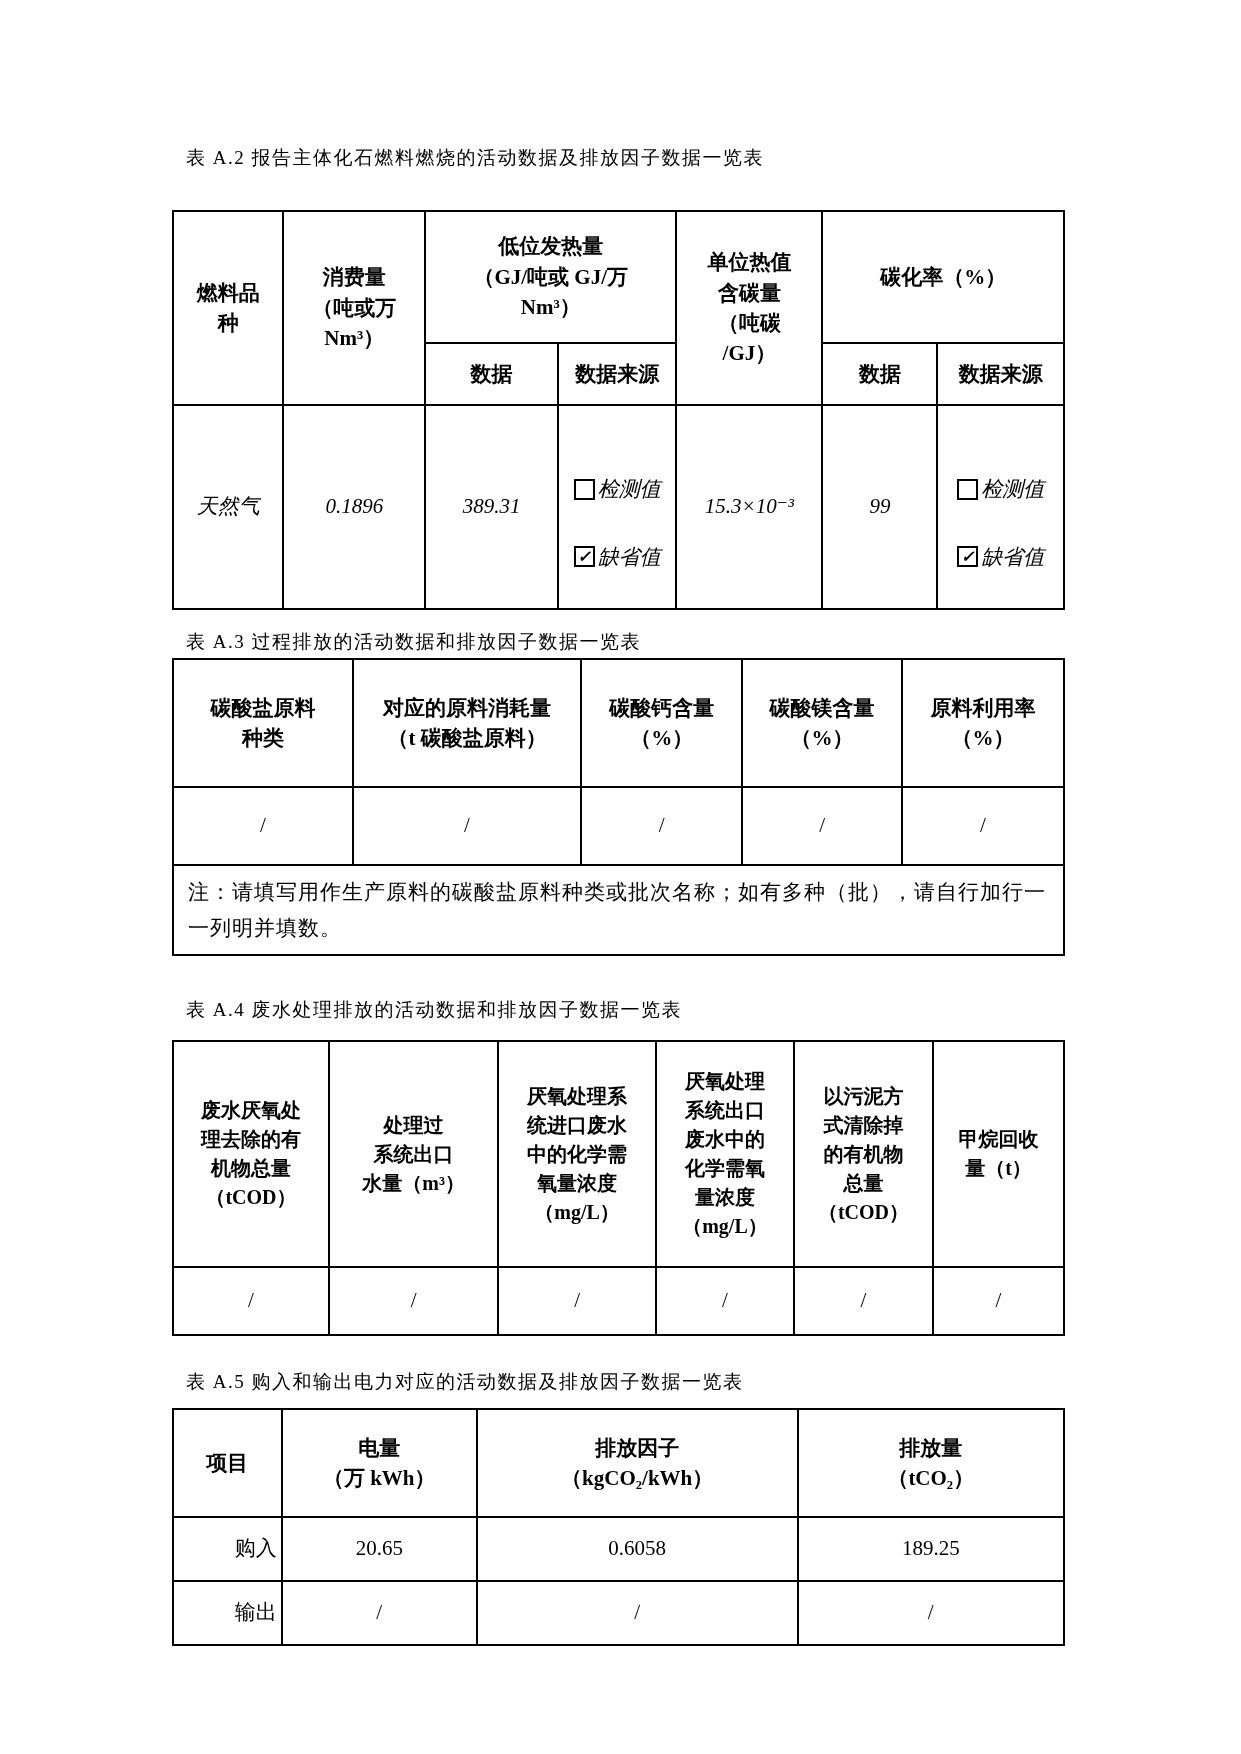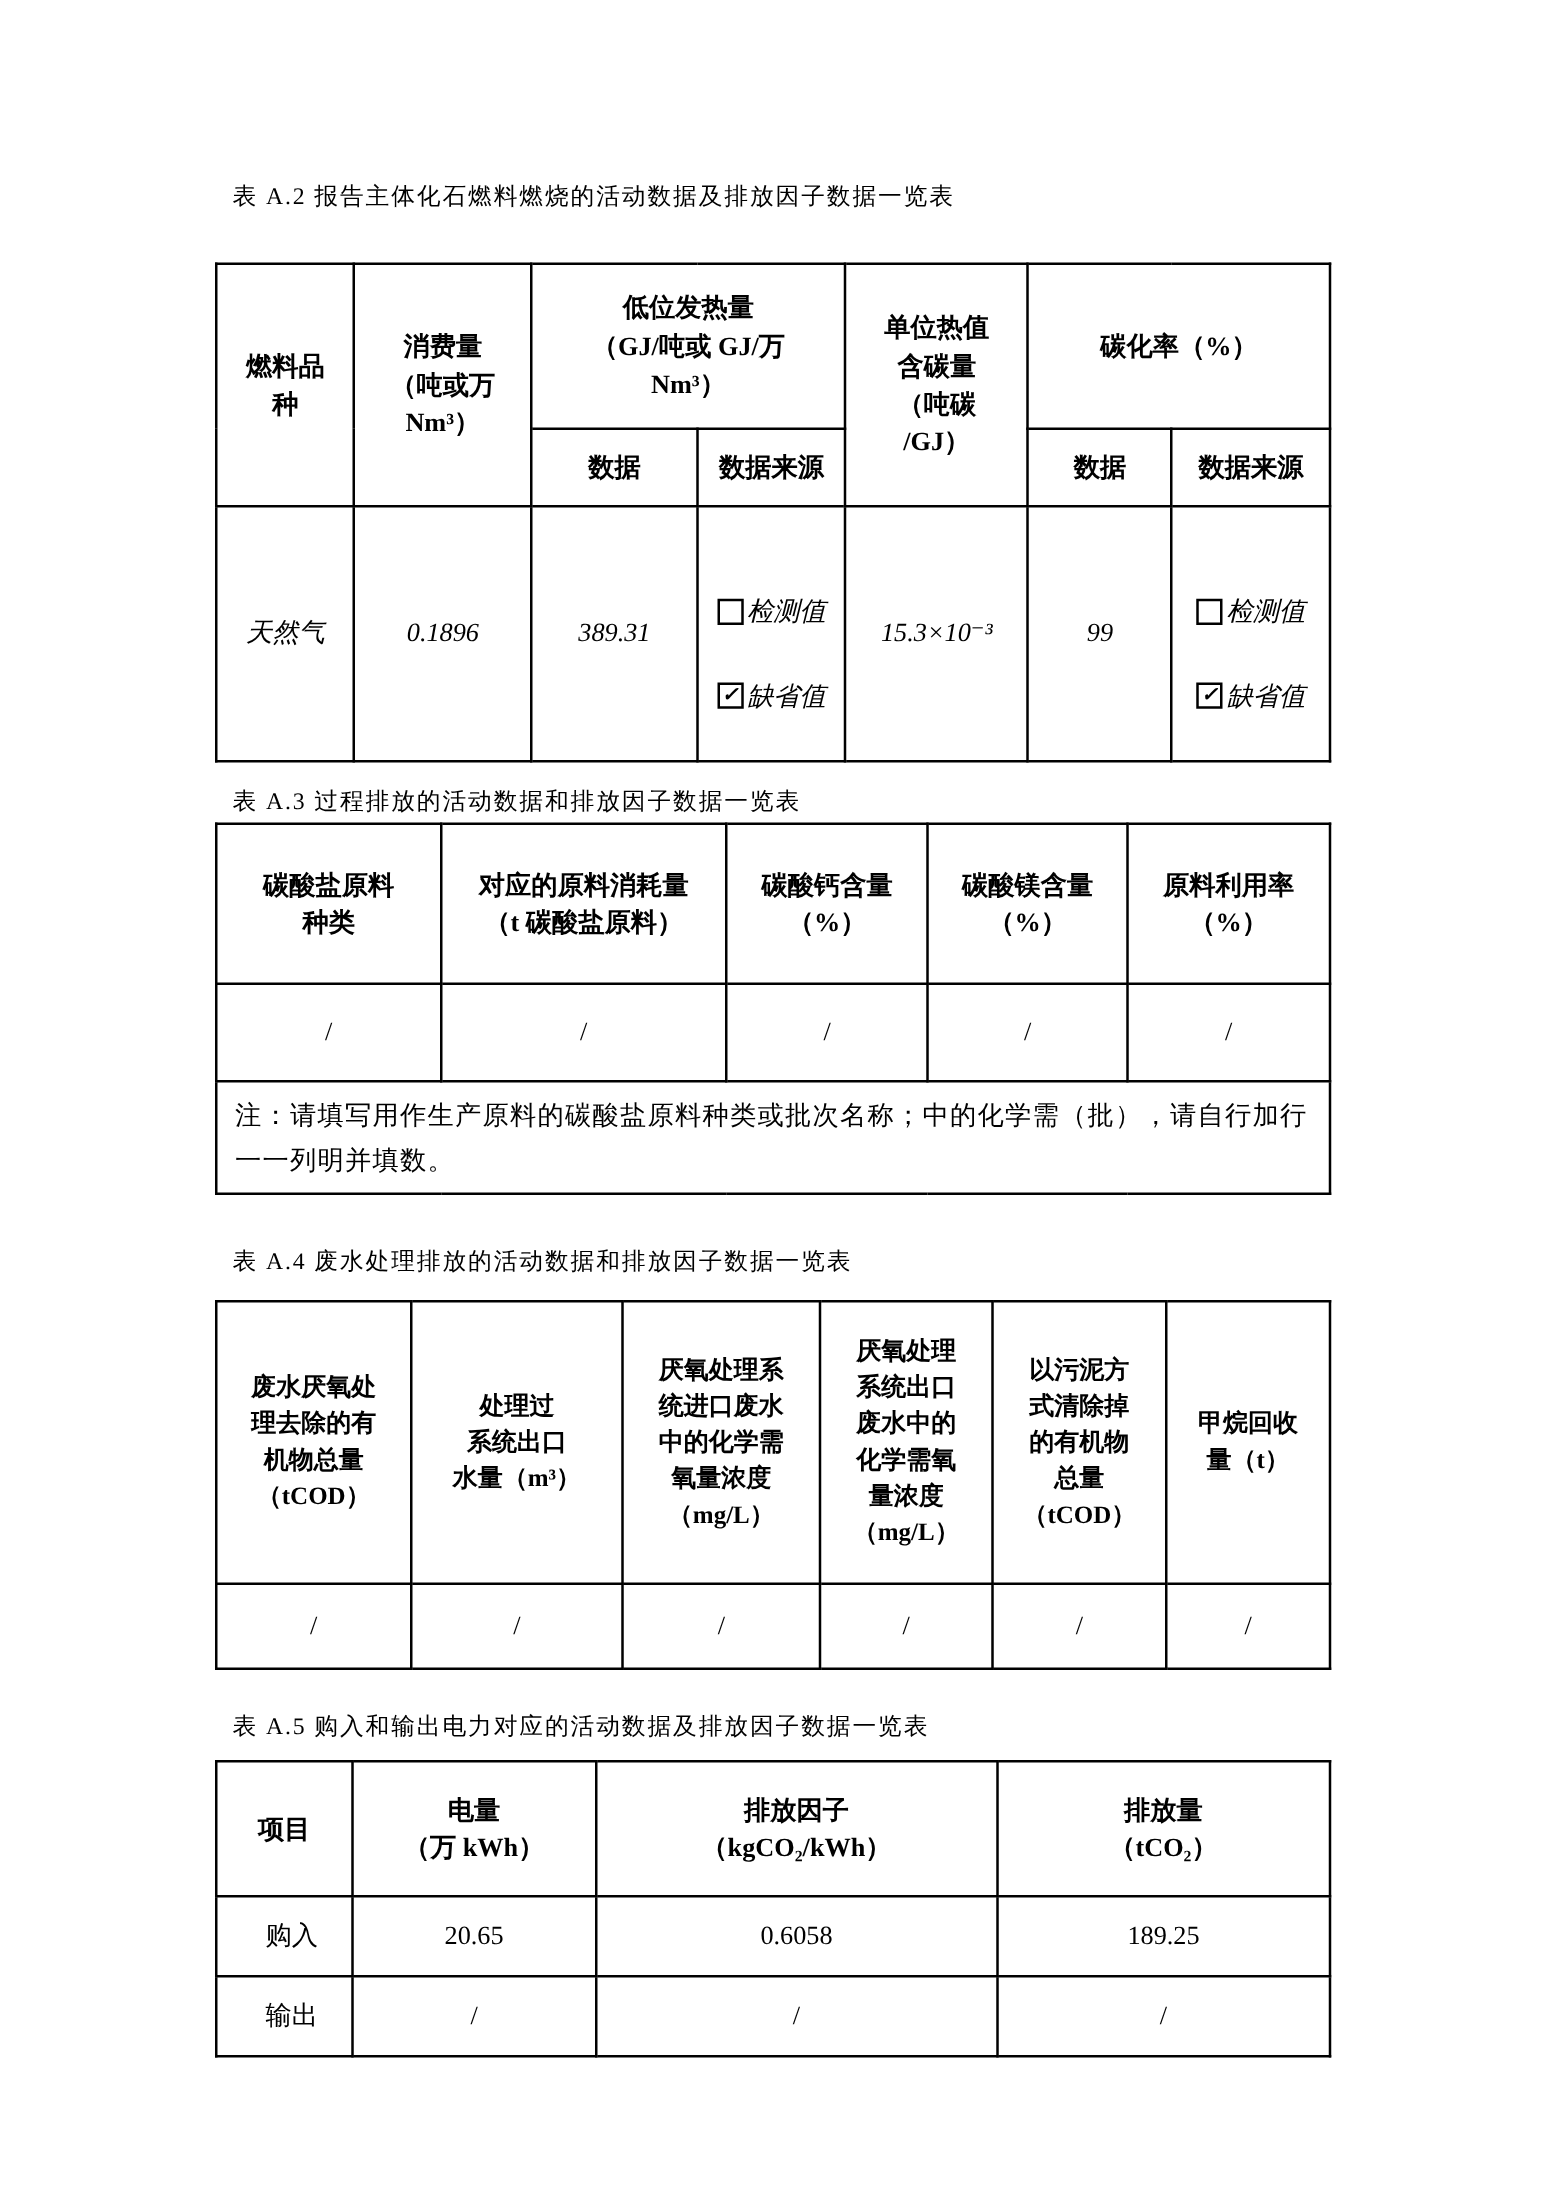--- a/index.html
+++ b/index.html
@@ -34,21 +34,21 @@
   .a3 tr.nr{height:76px;}
   .a4 tr.h1{height:226px;}
   .a4 th{font-size:20px;line-height:1.45;}
   .a4 tr.dr{height:68px;}
   .a5 tr.h1{height:108px;}
   .a5 tr.dr{height:64px;}
   td.note{
     text-align:left;font-size:21px;line-height:1.72;
     padding:8px 14px;letter-spacing:1px;
   }
-  td.rowlabel{text-align:center;padding-left:16px;}
+  td.rowlabel{text-align:right;padding-left:16px;}
   .cbwrap{display:inline-block;text-align:left;}
   .cbrow{display:flex;align-items:center;line-height:36px;font-size:21px;}
   .cb{
     display:inline-flex;align-items:center;justify-content:center;
     width:17px;height:17px;border:2px solid #000;margin-right:3px;
     font-size:16px;font-weight:700;line-height:1;flex:0 0 auto;
   }
   .cb[data-checked="true"]::after{content:"✓";}
 </style>
 </head>
@@ -146,21 +146,21 @@
 （%）</th>
       </tr>
       <tr class="dr">
         <td>/</td>
         <td>/</td>
         <td>/</td>
         <td>/</td>
         <td>/</td>
       </tr>
       <tr class="nr">
-        <td class="note" colspan="5">注：请填写用作生产原料的碳酸盐原料种类或批次名称；中的化学需（批），请自行加行一一列明并填数。</td>
+        <td class="note" colspan="5">注：请填写用作生产原料的碳酸盐原料种类或批次名称；如有多种（批），请自行加行一一列明并填数。</td>
       </tr>
     </tbody>
   </table>
 
   <div class="ttl ttl-a4">表 A.4  废水处理排放的活动数据和排放因子数据一览表</div>
   <table class="tbl a4">
     <colgroup>
       <col style="width:17.5%">
         <col style="width:19%">
         <col style="width:17.7%">

